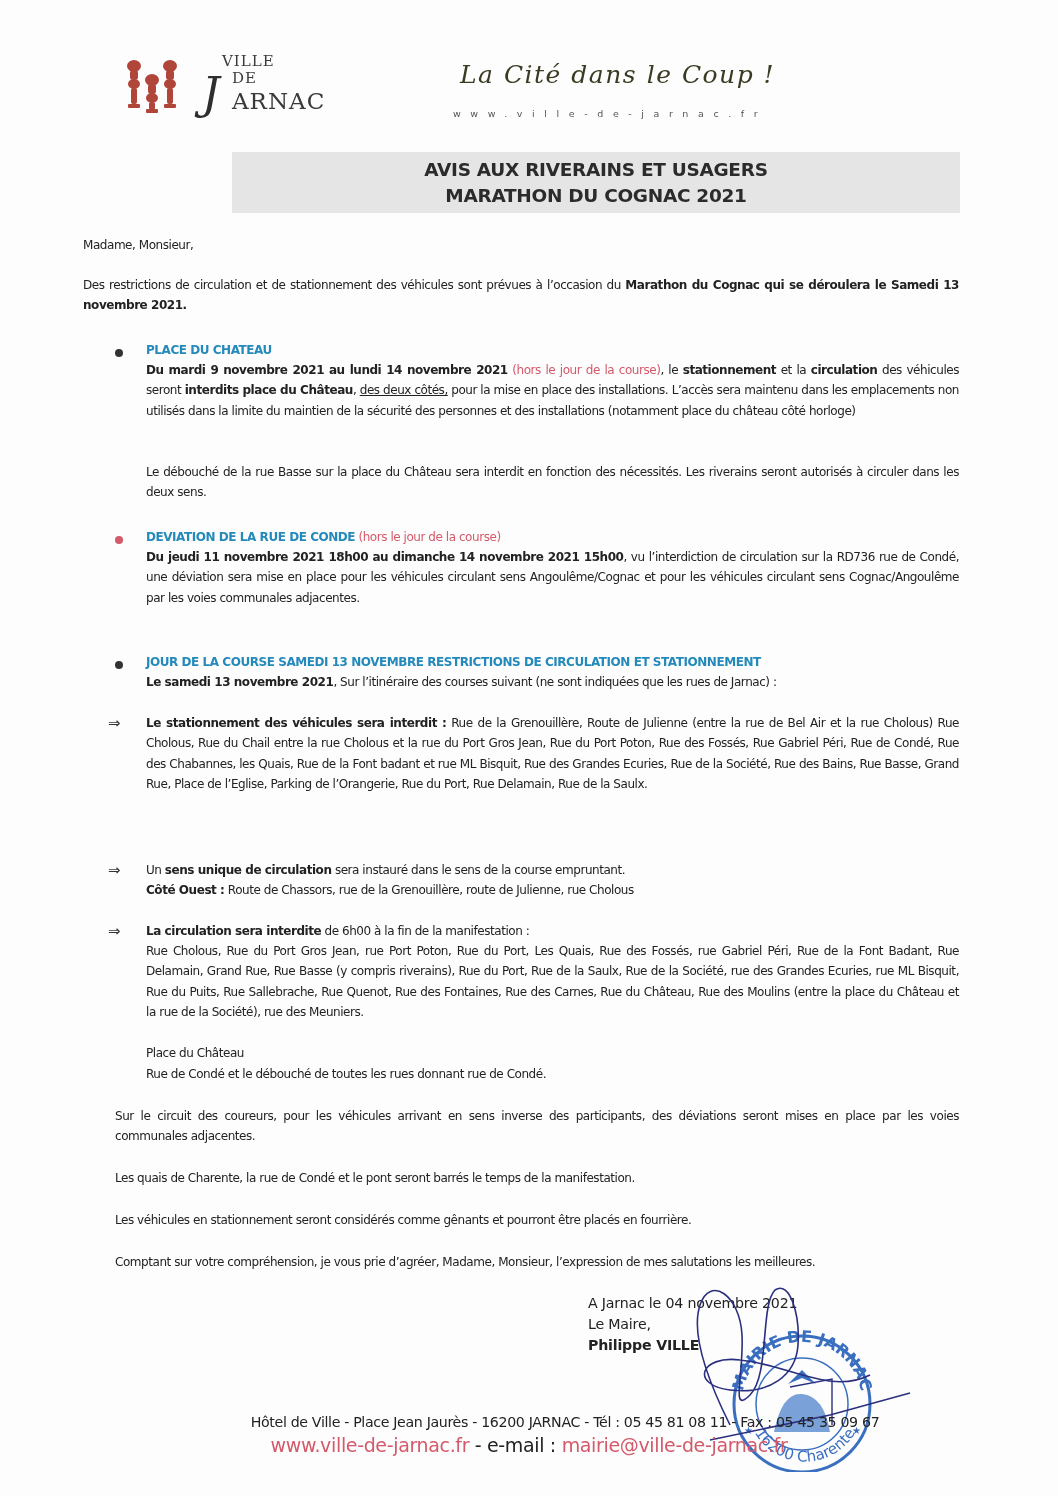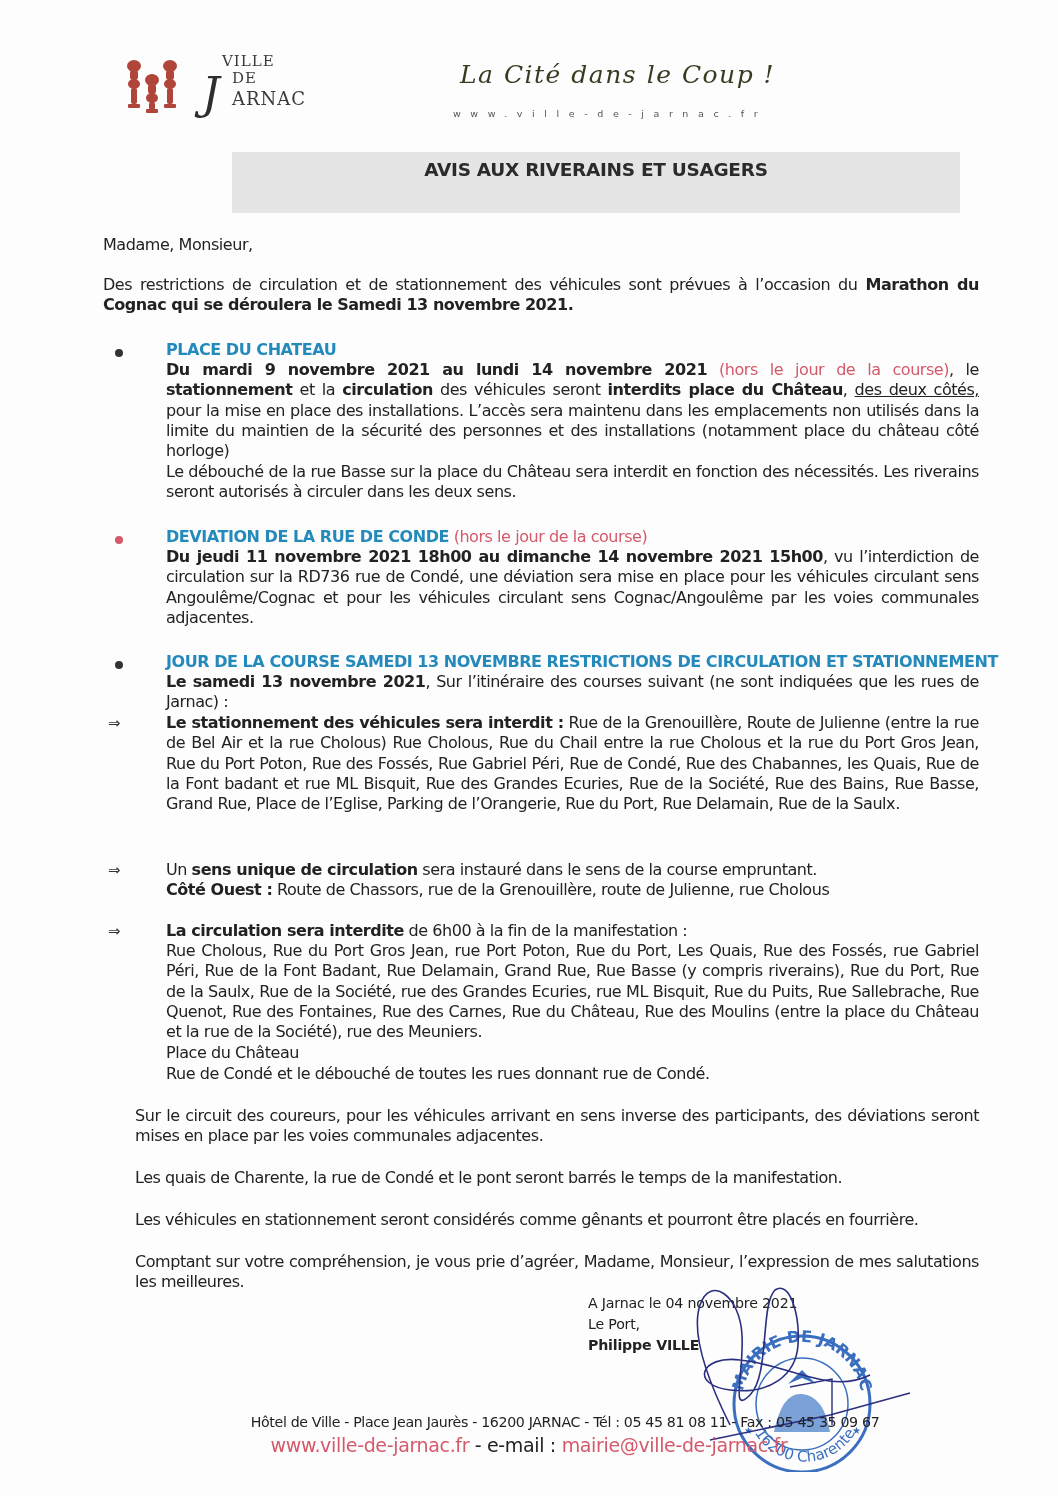--- a/index.html
+++ b/index.html
@@ -9,36 +9,36 @@
   }
   .page { position: absolute; left: 0; top: 0; width: 1058px; height: 1496px; background: #fdfdfd; }
 
   
   .logo { position: absolute; left: 124px; top: 52px; width: 190px; height: 64px; }
   .logo-figures { position: absolute; left: 0; top: 6px; width: 60px; height: 56px; }
   .logo-text { position: absolute; left: 78px; top: 0; font-family: "DejaVu Serif", serif; color: #3a3a3a; line-height: 1; }
   .logo-text .ville { position: absolute; left: 20px; top: 2px; font-size: 15px; letter-spacing: 1px; text-align: center; }
   .logo-text .de { position: absolute; left: 30px; top: 19px; font-size: 15px; letter-spacing: 1px; }
   .logo-text .j { position: absolute; left: 0px; top: 20px; font-size: 44px; font-style: italic; font-family: "DejaVu Serif", serif; color:#2e2e2e; }
-  .logo-text .arnac { position: absolute; left: 30px; top: 38px; font-size: 18px; letter-spacing: 1px; }
+  .logo-text .arnac { position: absolute; left: 30px; top: 38px; font-size: 23px; letter-spacing: 1px; }
 
   .tagline { position: absolute; left: 460px; top: 60px; font-family: "DejaVu Serif", serif; font-style: italic;
     font-size: 25px; color: #3b3a22; letter-spacing: 1.5px; }
   .website-spaced { position: absolute; left: 453px; top: 108px; font-family: "DejaVu Sans", sans-serif;
     font-size: 9.5px; color: #555; letter-spacing: 9.6px; }
 
   .banner { position: absolute; left: 232px; top: 152px; width: 728px; height: 61px; background: #e5e5e5; }
   .banner .line { position: absolute; left: 0; width: 100%; text-align: center;
     font-family: "DejaVu Sans", sans-serif; font-weight: bold; font-size: 18.5px; color: #2b2b2b; letter-spacing: -0.3px; }
   .banner .l1 { top: 7px; }
   .banner .l2 { top: 33px; }
 
   
-  .txt { position: absolute; font-family: "DejaVu Sans", sans-serif; font-size: 16px; line-height: 20.3px; color: #222;
-    letter-spacing: -0.45px; margin-left: 20px; }
+  .txt { position: absolute; font-family: "DejaVu Sans", sans-serif; font-size: 12px; line-height: 20.3px; color: #222;
+    letter-spacing: -0.45px; }
   .justify { text-align: justify; text-align-last: left; }
   b { font-weight: bold; }
   .red { color: #d4596a; }
   .blue { color: #2489bb; font-weight: bold; }
   .u { text-decoration: underline; }
   .bullet { position: absolute; width: 8px; height: 8px; border-radius: 50%; }
   .arrow { position: absolute; font-size: 15px; color: #333; }
 
   .sig { position: absolute; left: 588px; top: 1293px; font-size: 14.2px; line-height: 21px; color: #222; letter-spacing: -0.2px; }
   .stamp { position: absolute; left: 712px; top: 1322px; width: 180px; height: 150px; }
@@ -79,20 +79,21 @@
       <span class="j">J</span>
       <span class="arnac">ARNAC</span>
     </div>
   </div>
 
   <div class="tagline">La Cité dans le Coup !</div>
   <div class="website-spaced">www.ville-de-jarnac.fr</div>
 
   <div class="banner">
     <div class="line l1">AVIS AUX RIVERAINS ET USAGERS</div>
+    <div class="line l2">MARATHON DU COGNAC 2021</div>
   </div>
 
   <div class="txt" style="left:83px; top:235px;">Madame, Monsieur,</div>
 
   <div class="txt justify" style="left:83px; top:275px; width:876px;">
     <span>Des restrictions de circulation et de stationnement des véhicules sont prévues à l’occasion du </span><b>Marathon du Cognac qui se déroulera le Samedi 13 novembre 2021.</b>
   </div>
 
   <span class="bullet" style="left:115px; top:349px; background:#333;"></span>
   <div class="txt blue" style="left:146px; top:340px;">PLACE DU CHATEAU</div>
@@ -134,21 +135,21 @@
   <div class="txt" style="left:146px; top:1043px;">Place du Château</div>
   <div class="txt" style="left:146px; top:1064px;">Rue de Condé et le débouché de toutes les rues donnant rue de Condé.</div>
 
   <div class="txt justify" style="left:115px; top:1106px; width:844px;">Sur le circuit des coureurs, pour les véhicules arrivant en sens inverse des participants, des déviations seront mises en place par les voies communales adjacentes.</div>
   <div class="txt" style="left:115px; top:1168px;">Les quais de Charente, la rue de Condé et le pont seront barrés le temps de la manifestation.</div>
   <div class="txt" style="left:115px; top:1210px;">Les véhicules en stationnement seront considérés comme gênants et pourront être placés en fourrière.</div>
   <div class="txt justify" style="left:115px; top:1252px; width:844px;">Comptant sur votre compréhension, je vous prie d’agréer, Madame, Monsieur, l’expression de mes salutations les meilleures.</div>
 
   <div class="sig">
     <div>A Jarnac le 04 novembre 2021</div>
-    <div>Le Port,</div>
+    <div>Le Maire,</div>
     <div style="font-weight:bold;">Philippe VILLE</div>
   </div>
 
   <svg class="stamp" viewBox="0 0 180 150">
     <defs>
       <path id="stampTop" d="M 30 80 A 60 60 0 0 1 150 80"></path>
       <path id="stampBottom" d="M 38 100 A 58 58 0 0 0 148 100"></path>
     </defs>
     <circle cx="90" cy="82" r="68" fill="none" stroke="#3a6fc0" stroke-width="3"></circle>
     <circle cx="90" cy="82" r="46" fill="none" stroke="#3a6fc0" stroke-width="1.5"></circle>

